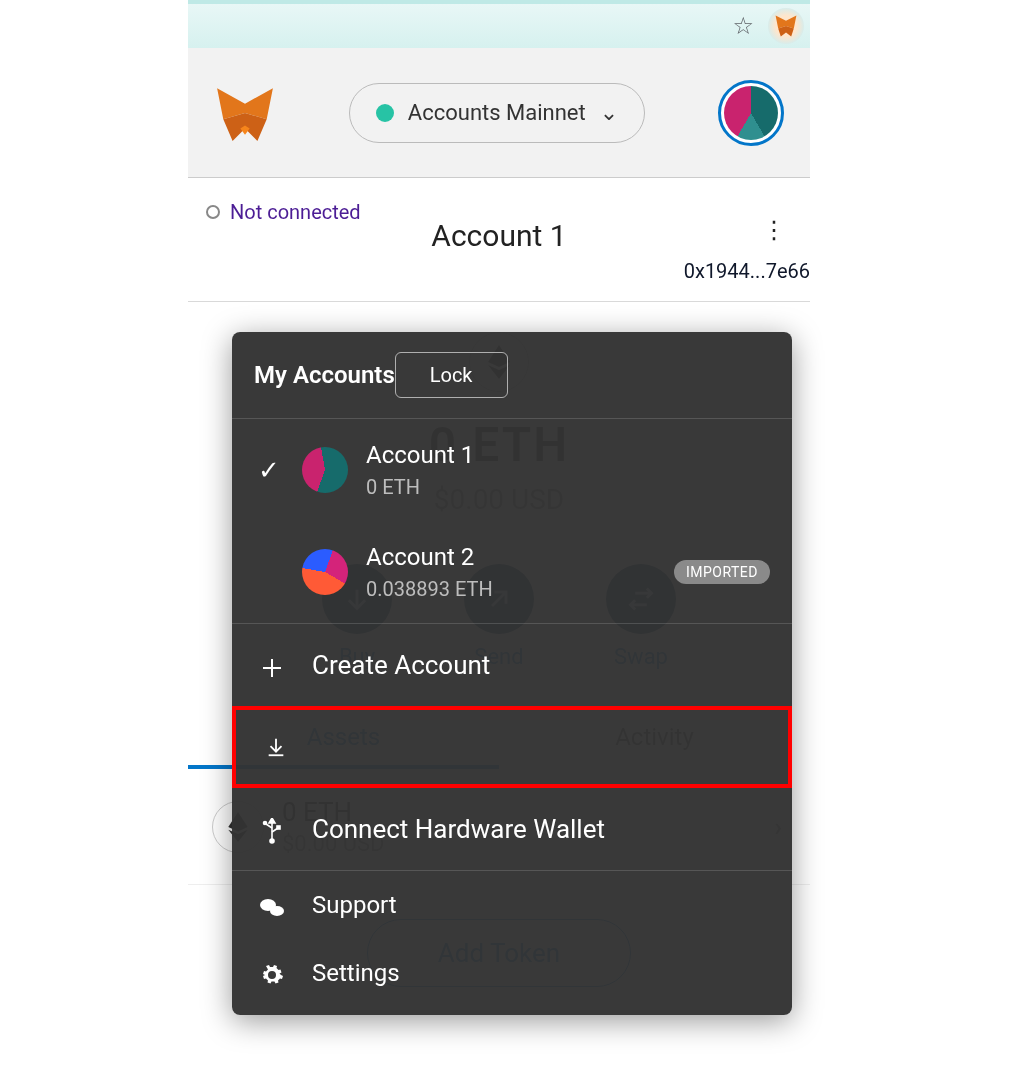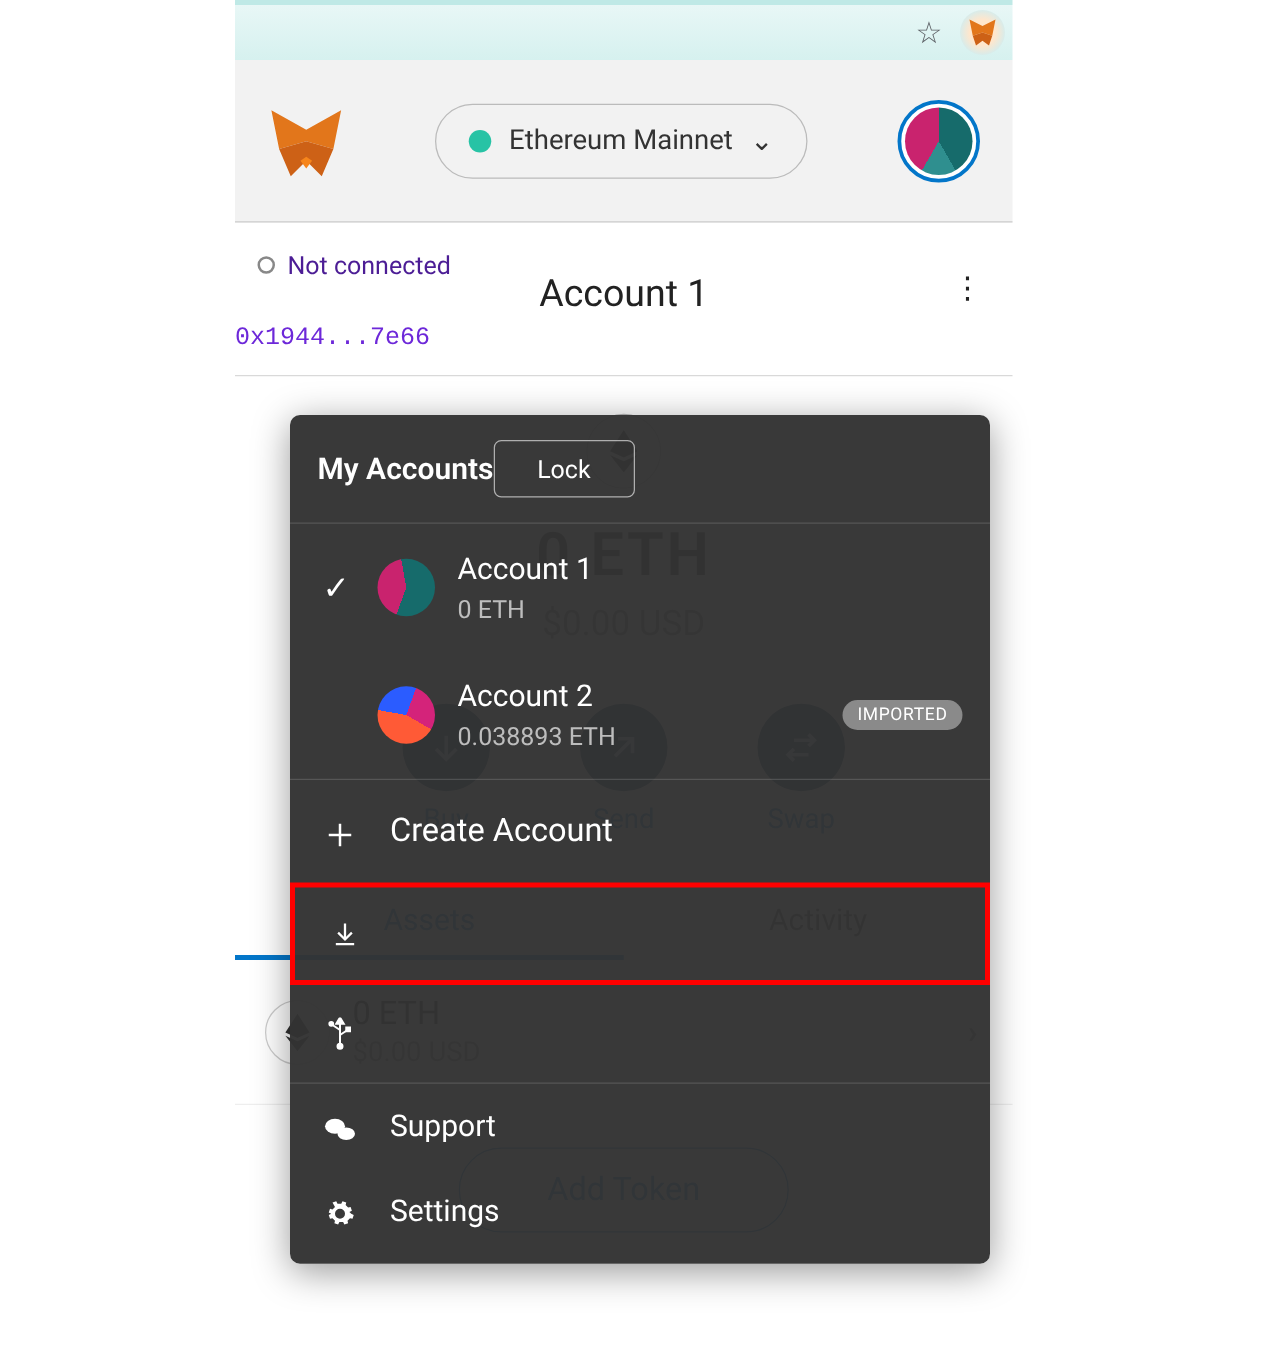--- a/index.html
+++ b/index.html
@@ -23,21 +23,21 @@
   .avatar { width:100%; height:100%; border-radius:50%; background: conic-gradient(from 210deg, #c9236e 0 150deg, #166b6b 150deg 300deg, #2f8f8f 300deg 360deg); }
 
   
   .mm-body { position:relative; }
   .behind { padding-top: 22px; color:#333; }
   .conn-row { display:flex; align-items:center; gap:10px; padding:0 18px; }
   .conn-dot { width:14px; height:14px; border:2px solid #888; border-radius:50%; }
   .conn-text { color:#4c1d95; font-size:20px; }
   .acc-title { text-align:center; font-size:30px; color:#222; margin-top:-6px; }
   .dots3 { position:absolute; right:26px; top:38px; color:#222; font-size:24px; letter-spacing:-2px; }
-  .addr { text-align:left; color:#6d28d9; font-size:20px; margin-top:6px;font-family:Liberation Mono, monospace; }
+  .addr { text-align:right; color:#0f172a; font-size:20px; margin-top:6px; }
   .hr { border:none; border-top:1px solid #d9d9d9; margin:18px 0 0 0; }
   .eth-circle { width:60px; height:60px; border:1px solid #bbb; border-radius:50%; margin:30px auto 0; display:flex; align-items:center; justify-content:center; color:#222; }
   .big-bal { text-align:center; font-size:48px; font-weight:600; margin-top:24px; letter-spacing:2px; }
   .usd { text-align:center; font-size:28px; color:#888; margin-top:10px; }
   .actions { display:flex; justify-content:center; gap:72px; margin-top:48px; }
   .act { display:flex; flex-direction:column; align-items:center; gap:10px; }
   .act-c { width:70px; height:70px; border-radius:50%; background:#0b3a63; display:flex; align-items:center; justify-content:center; color:#bcd8ef; }
   .act-l { color:#0376c9; font-size:22px; }
   .tabs { display:flex; margin-top:54px; }
   .tab { flex:1; text-align:center; font-size:24px; color:#0376c9; padding-bottom:14px; }
@@ -89,21 +89,21 @@
   <div class="mm-header">
     <div>
       <svg class="fox-big" viewBox="0 0 40 40">
           <polygon points="2,4 20,14 38,4 34,24 20,20 6,24" fill="#e2761b"></polygon>
           <polygon points="6,24 20,20 34,24 28,38 20,30 12,38" fill="#cd6116"></polygon>
           <polygon points="17,30 20,34 23,30 20,28" fill="#f6851b"></polygon>
         </svg>
     </div>
     <div class="network-pill">
       <div class="net-dot"></div>
-      <span>Ethereum Mainnet</span>
+      <span>Accounts Mainnet</span>
       <span class="chev">⌄</span>
     </div>
     <div class="avatar-ring">
       <div class="avatar"></div>
     </div>
   </div>
 
   <div class="mm-body">
     <div class="behind">
       <div class="conn-row">
@@ -230,20 +230,21 @@
             <svg width="20" height="26" viewBox="0 0 20 26" stroke="#fff" stroke-width="1.6" fill="none">
               <line x1="10" y1="2" x2="10" y2="22"></line>
               <circle cx="10" cy="23" r="2" fill="#fff"></circle>
               <polygon points="10,0 7,5 13,5" fill="#fff"></polygon>
               <line x1="10" y1="10" x2="4" y2="6"></line>
               <circle cx="3" cy="5" r="1.5" fill="#fff"></circle>
               <line x1="10" y1="14" x2="16" y2="10"></line>
               <rect x="15" y="8" width="3" height="3" fill="#fff"></rect>
             </svg>
           </div>
+        <span>Connect Hardware Wallet</span>
       </div>
 
       <hr class="ov-sep">
 
       <div class="menu-item small">
         <div class="mi-icon">
             <svg width="26" height="22" viewBox="0 0 26 22" fill="#fff">
               <ellipse cx="9" cy="8" rx="8" ry="6"></ellipse>
               <ellipse cx="18" cy="14" rx="7" ry="5" fill="#fff" stroke="#333" stroke-width="0"></ellipse>
             </svg>

